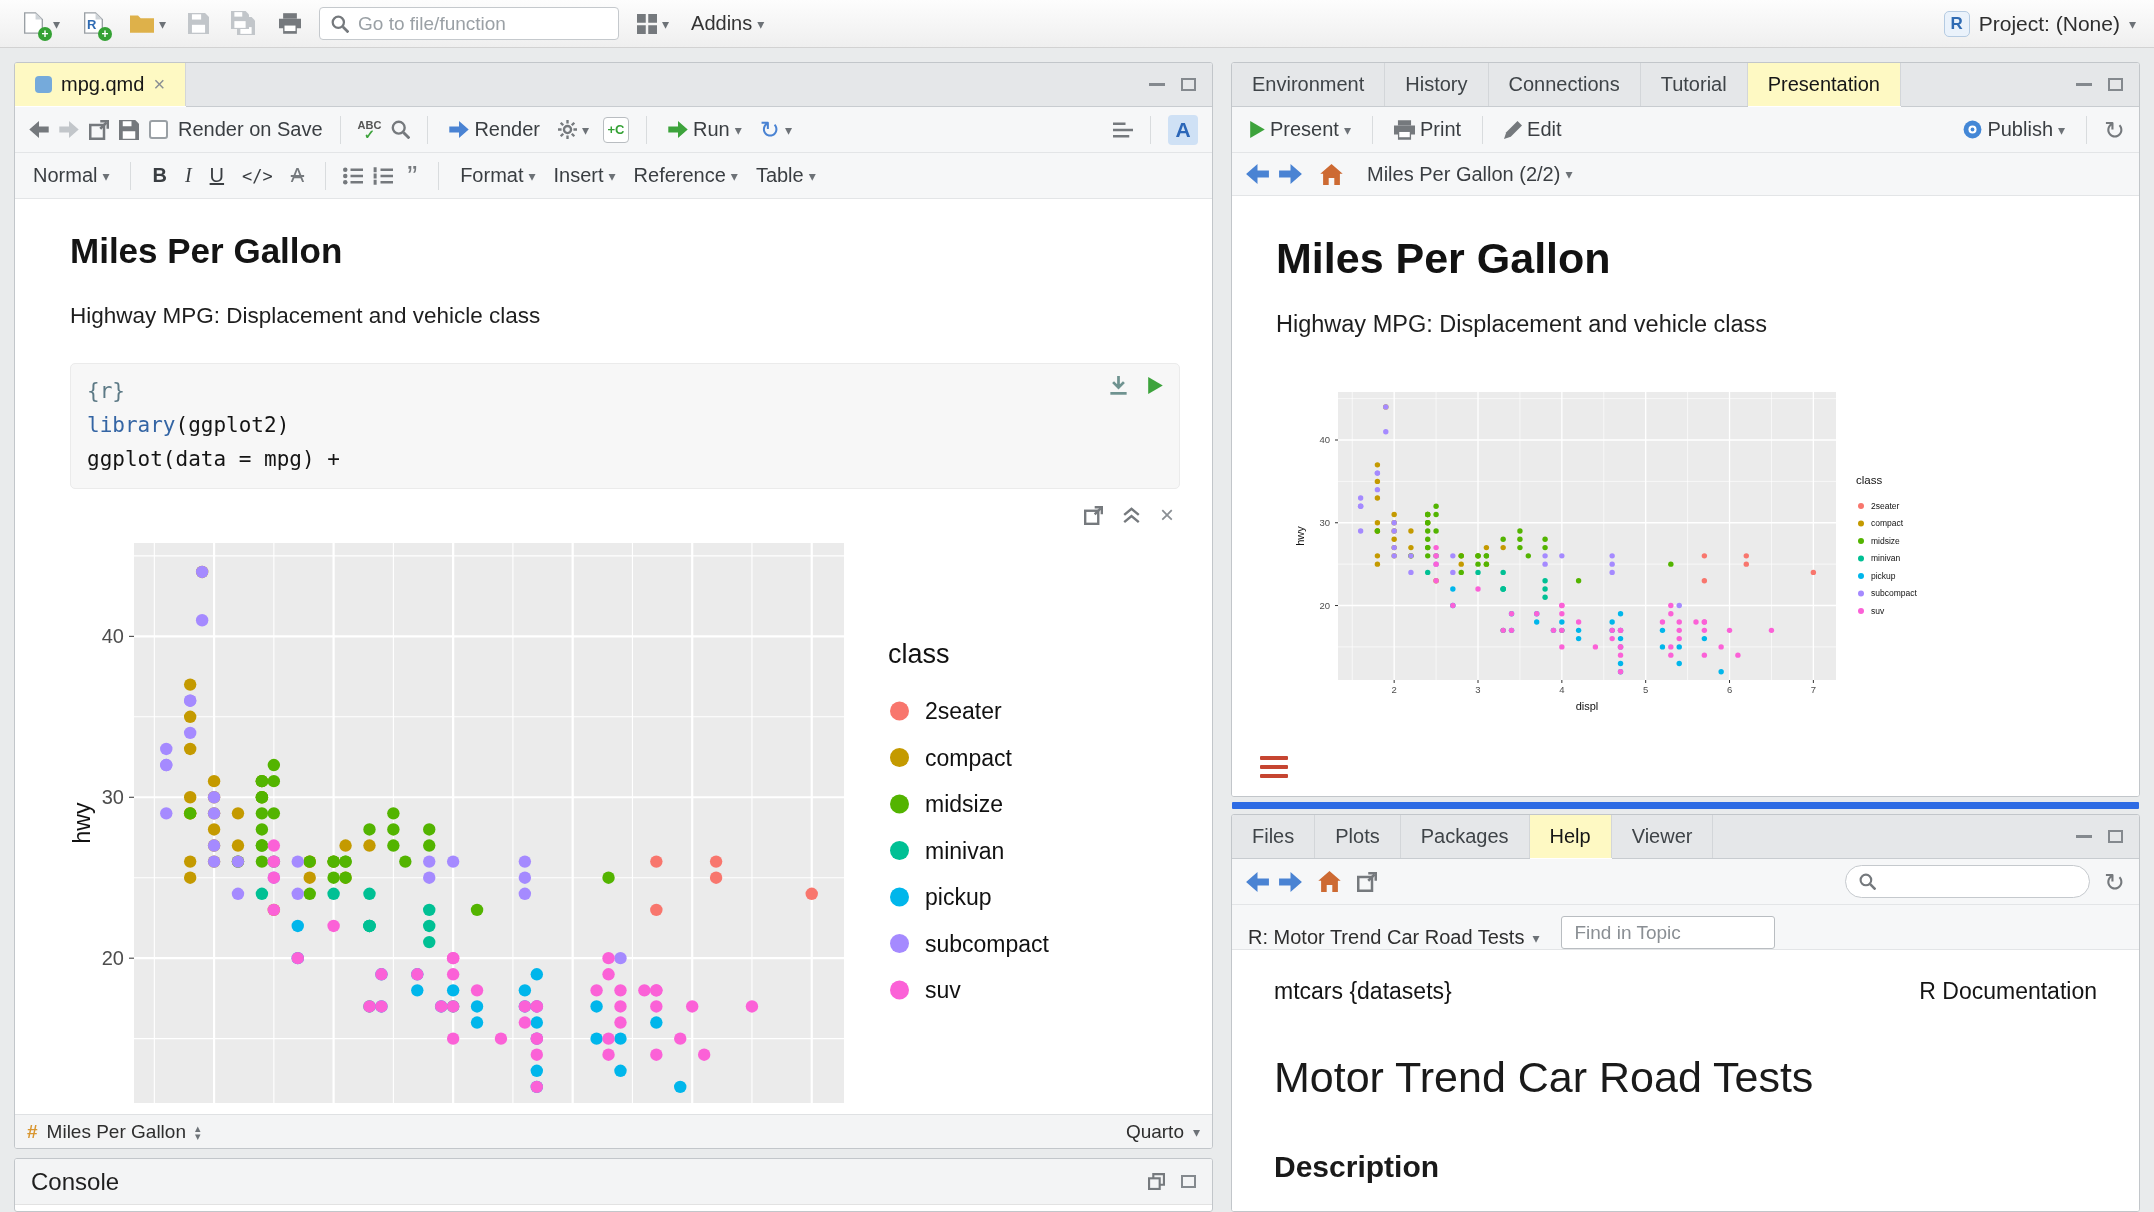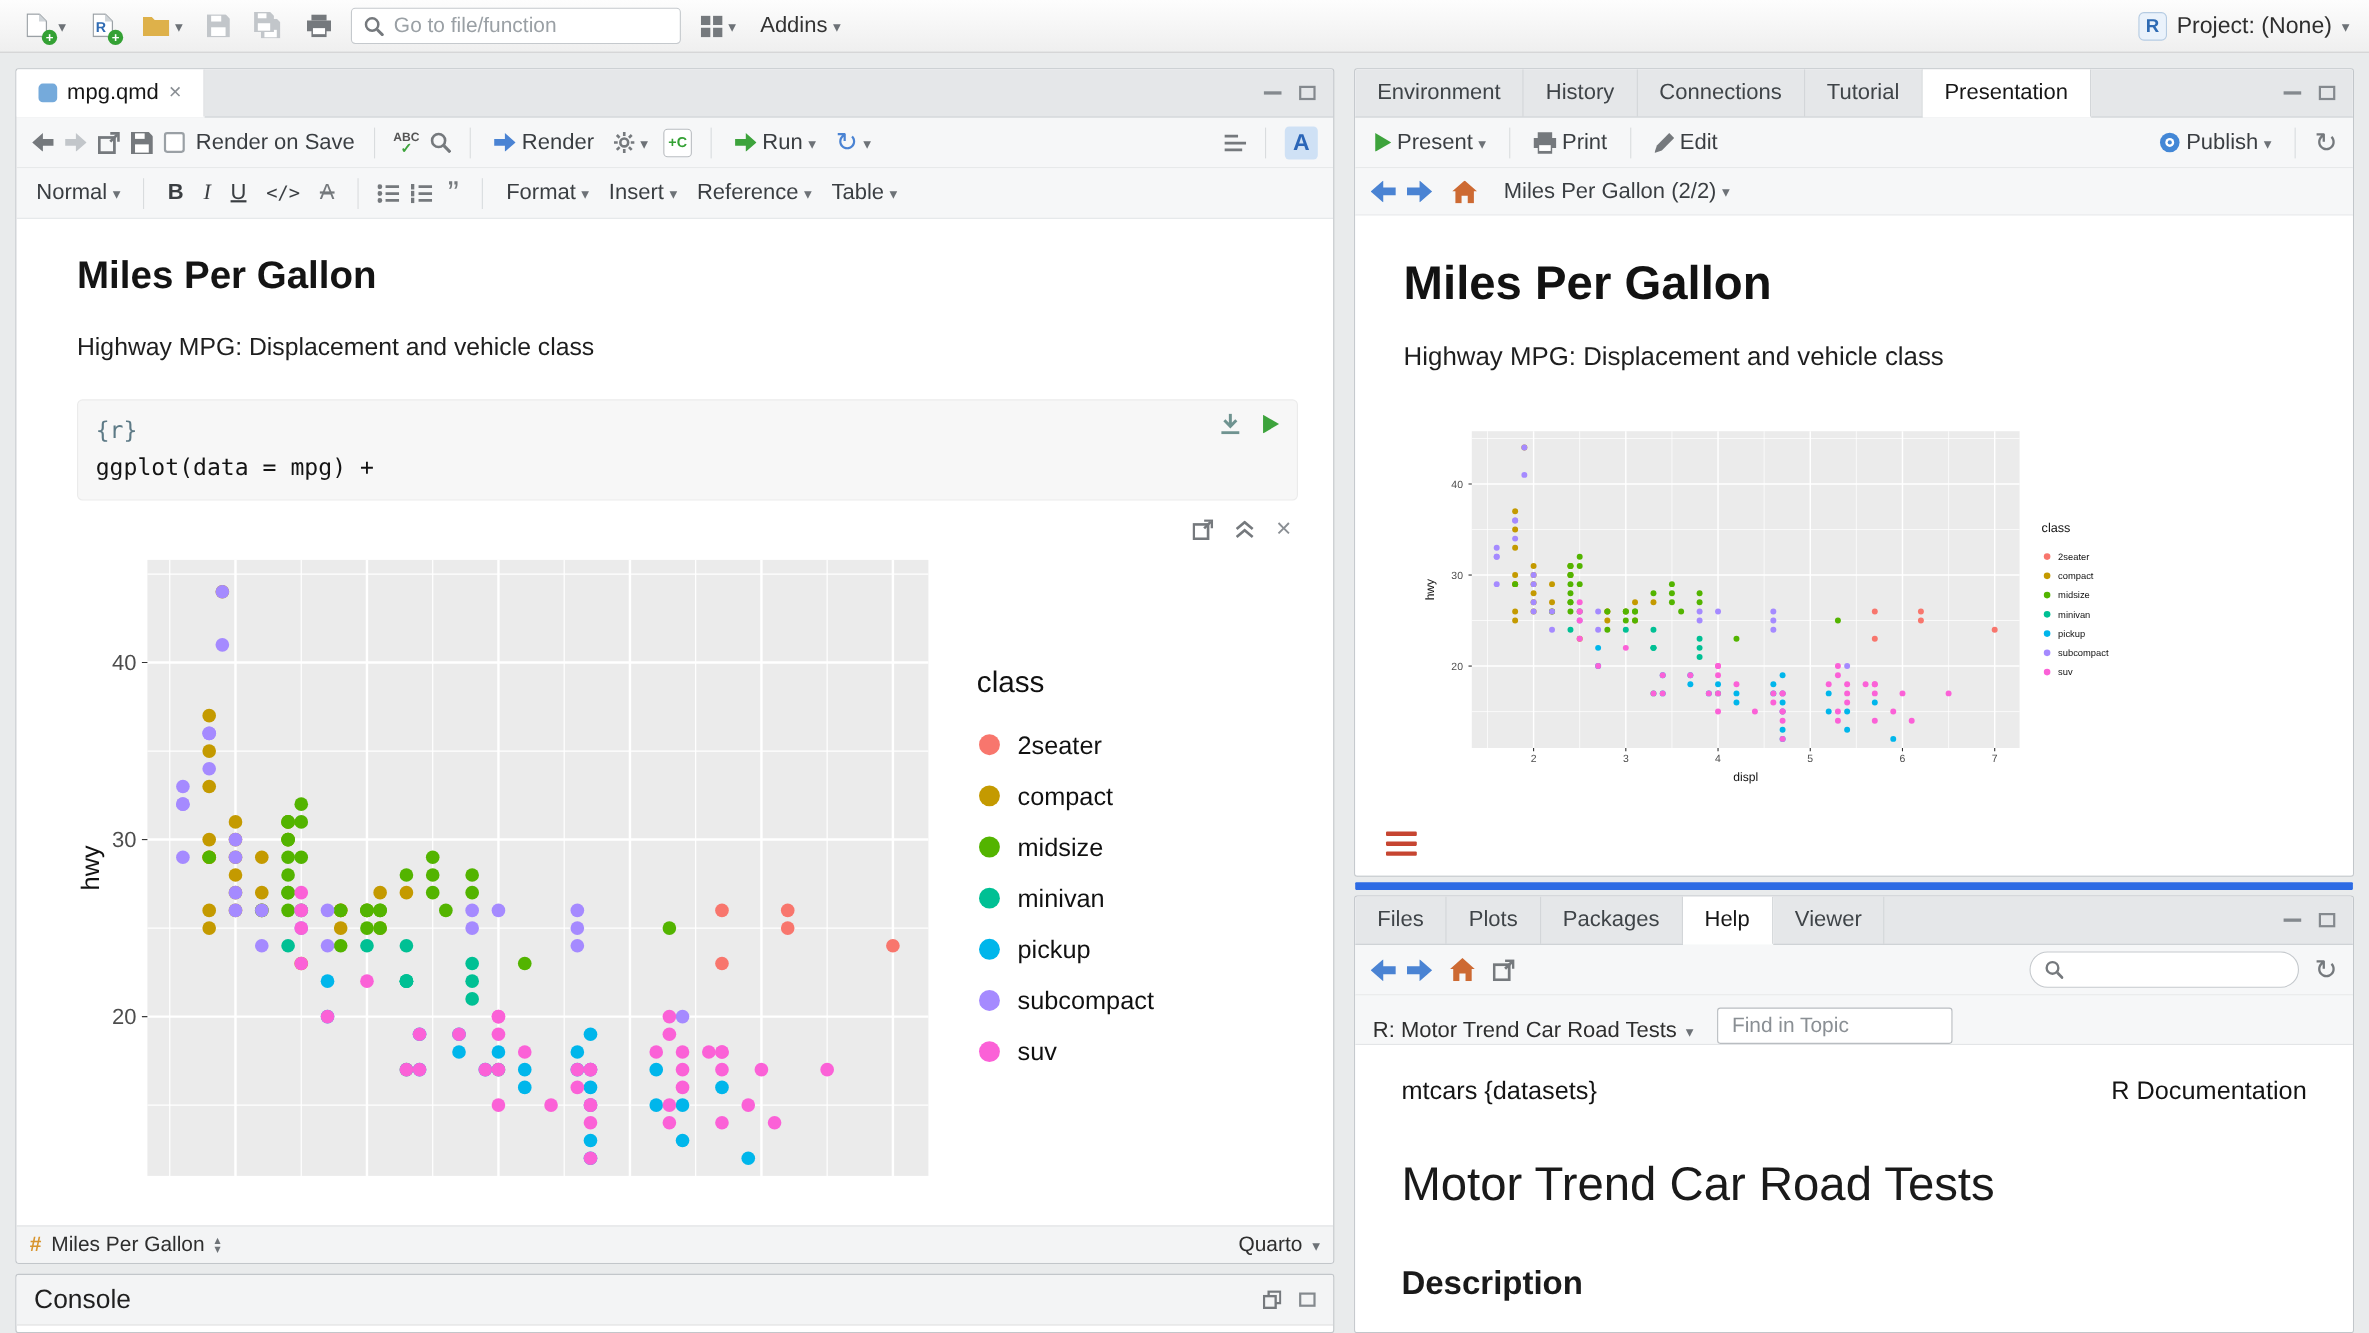--- a/index.html
+++ b/index.html
@@ -29,21 +29,21 @@
   
   .workspace{position:absolute;top:48px;left:0;right:0;bottom:0;padding:14px 14px 0;display:flex;gap:18px}
   .col-left{display:flex;flex-direction:column;width:1199px;gap:9px;min-height:0}
   .col-right{flex:1;display:flex;flex-direction:column;min-height:0}
   .pane{background:#fff;border:1px solid #c2c6ca;border-radius:3px;display:flex;flex-direction:column;overflow:hidden}
 
   
   .tabbar{height:44px;background:#e5e7e9;border-bottom:1px solid #c8ccd0;display:flex;align-items:stretch;flex:none}
   .tab{display:flex;align-items:center;gap:9px;padding:0 20px;font-size:20px;color:#3f4ott448}
   .tab{color:#3f4448;border-right:1px solid #d3d6d9}
-  .tab.active{background:#ffffff;color:#161616;box-shadow:0 1px 0 #fff}
+  .tab.active{background:#fef9c3;color:#161616;box-shadow:0 1px 0 #fff}
   .winbtns{margin-left:auto;display:flex;align-items:center;gap:16px;padding:0 16px}
   .btn-min{width:16px;height:3px;background:#84898e}
   .btn-max{width:15px;height:13px;border:2px solid #84898e}
   .closex{color:#8a8f94;font-size:20px}
 
   
   .toolbar{height:46px;background:#f6f7f8;border-bottom:1px solid #e3e5e7;display:flex;align-items:center;
     padding:6px 14px;gap:10px;font-size:20px;color:#3a3e42;flex:none}
   .sep{width:1px;height:28px;background:#d9dcde;margin:0 7px;flex:none}
   .ic{flex:none;display:block}
@@ -405,20 +405,21 @@
         </span>
       </div>
 
       <div class="doc">
         <h1 class="doc-title">Miles Per Gallon</h1>
         <p class="doc-sub">Highway MPG: Displacement and vehicle class</p>
 
         <div class="chunk">
           <div class="chunk-header">{r}</div>
           <div id="code-lines">
+              <div class="code-line"><span class="kw">library</span><span>(ggplot2)</span></div>
               <div class="code-line"><span>ggplot(data = mpg) +</span></div>
             </div>
           <div class="chunk-tools">
             <svg class="ic c-teal" width="19" height="19">
                 <use href="#s-runall"></use>
               </svg>
             <svg class="ic c-green" width="15" height="17">
                 <use href="#s-play"></use>
               </svg>
           </div>

